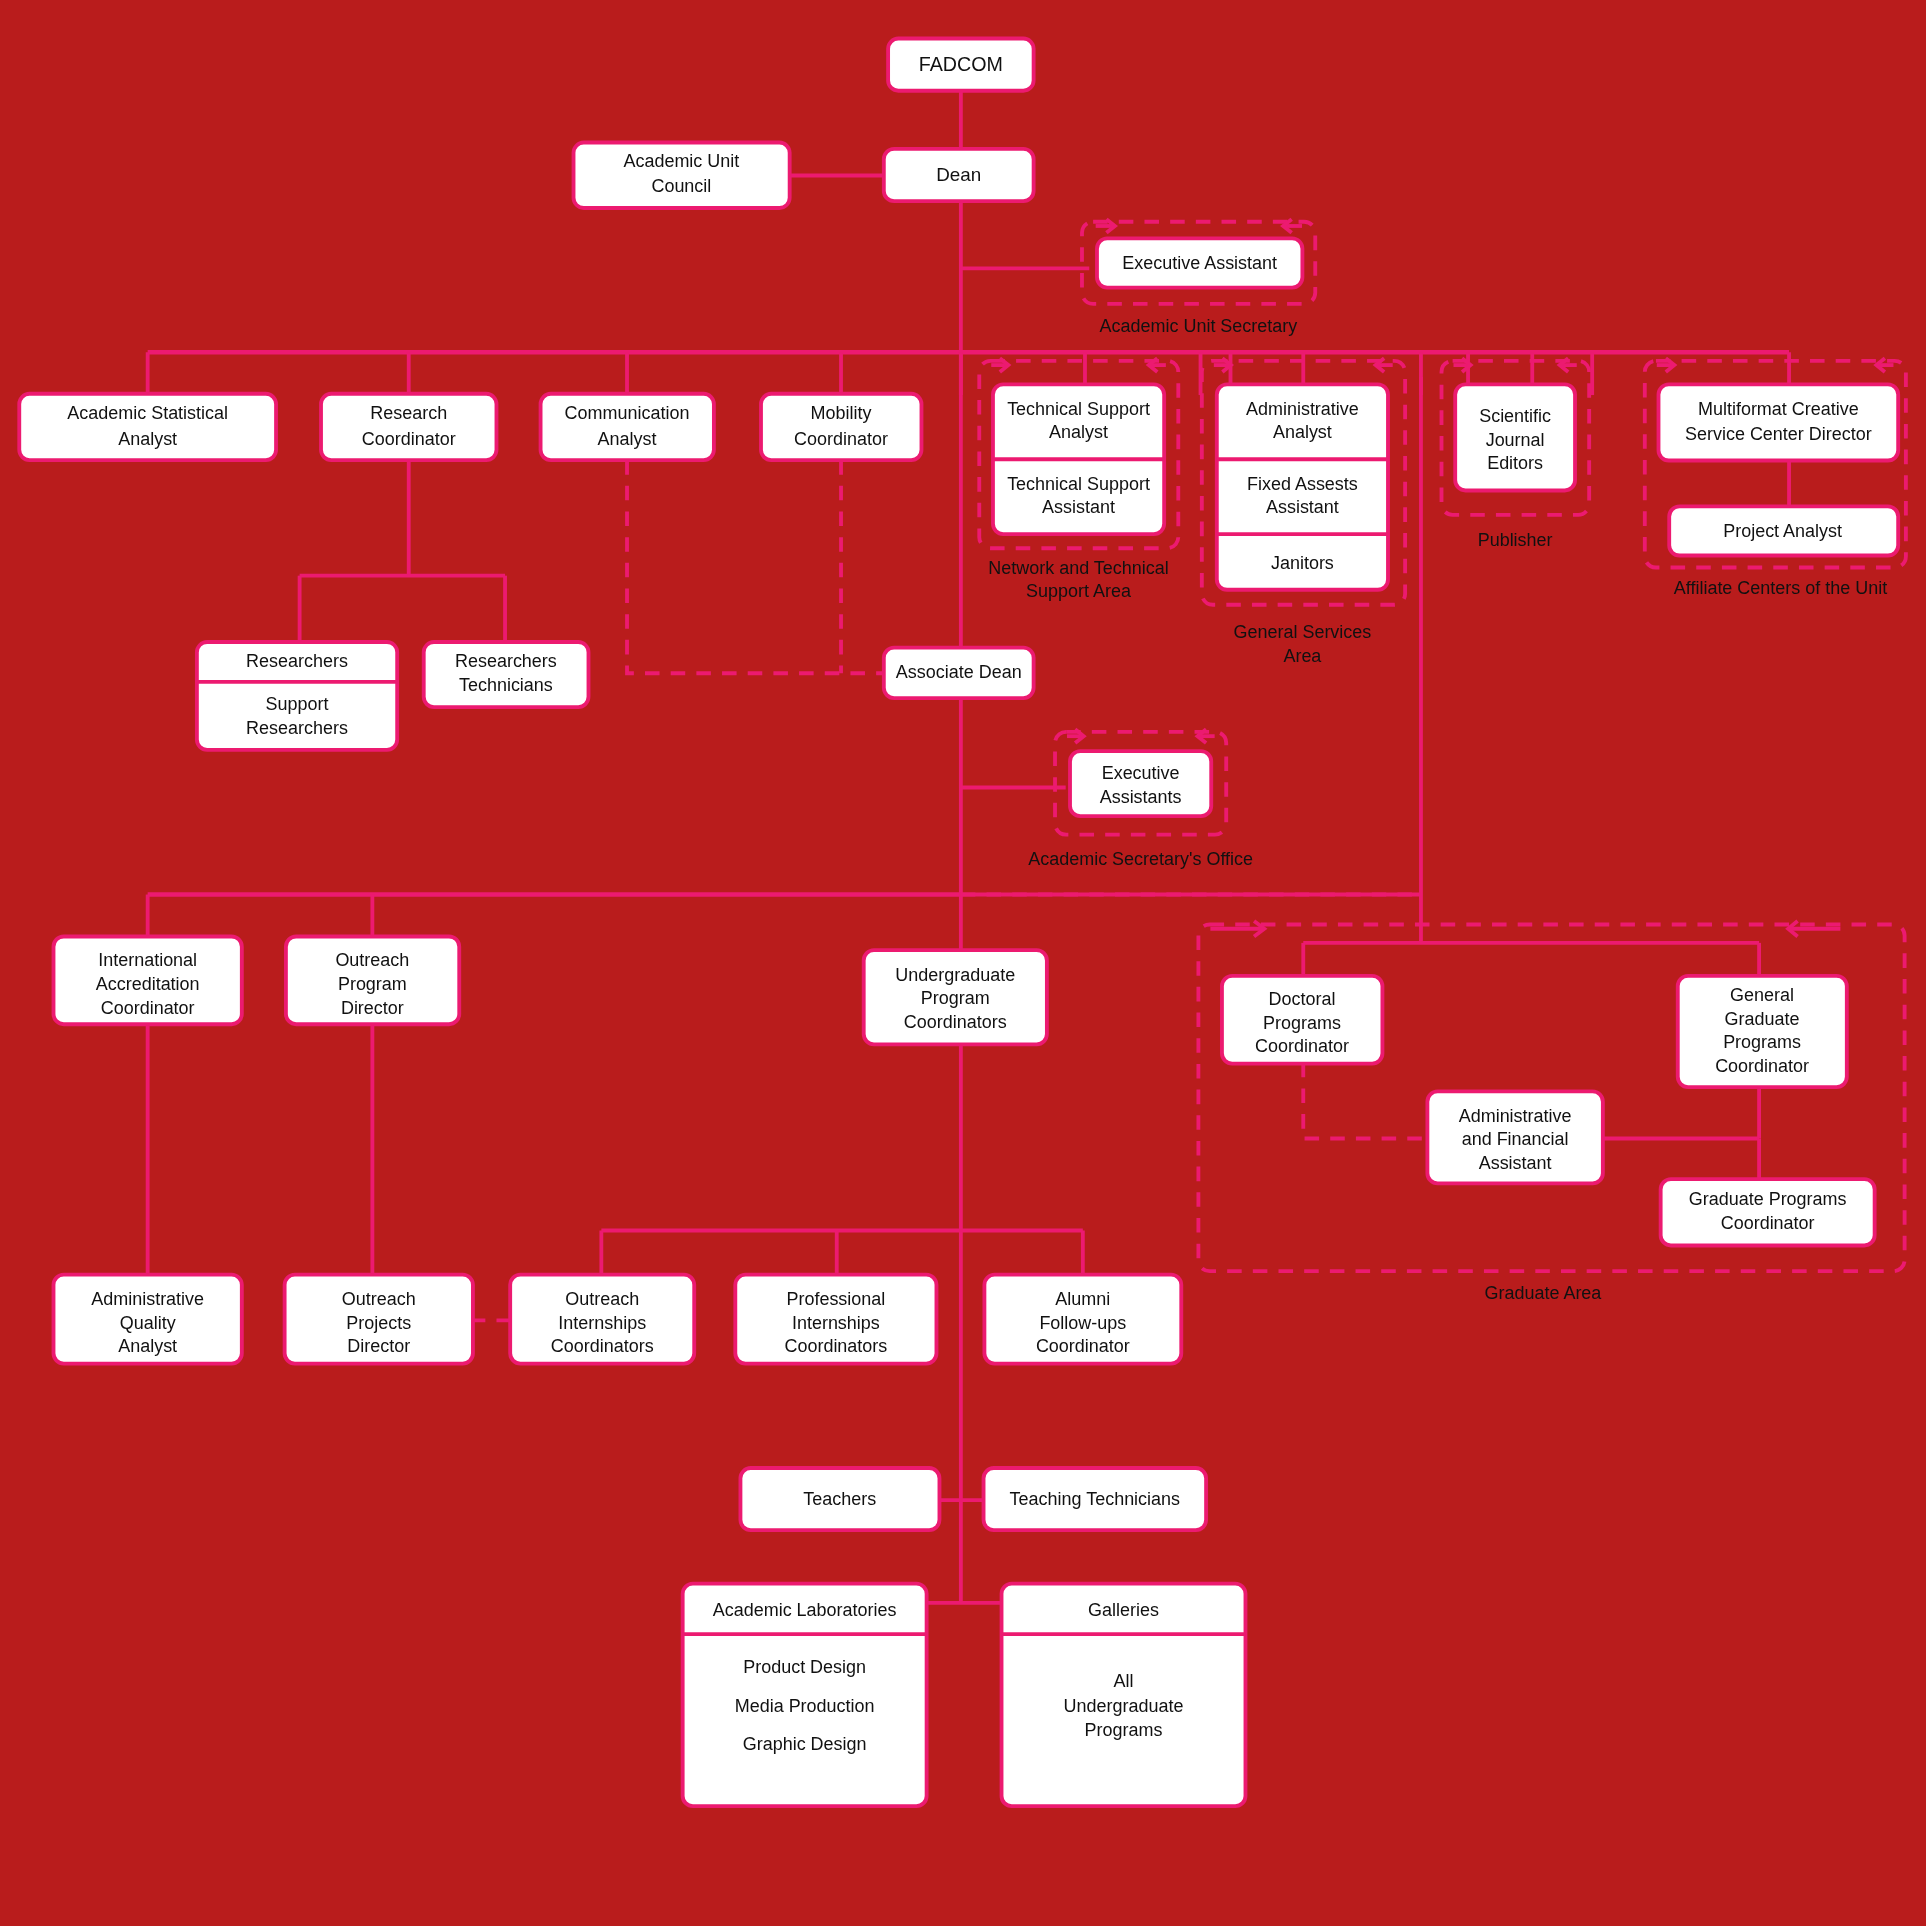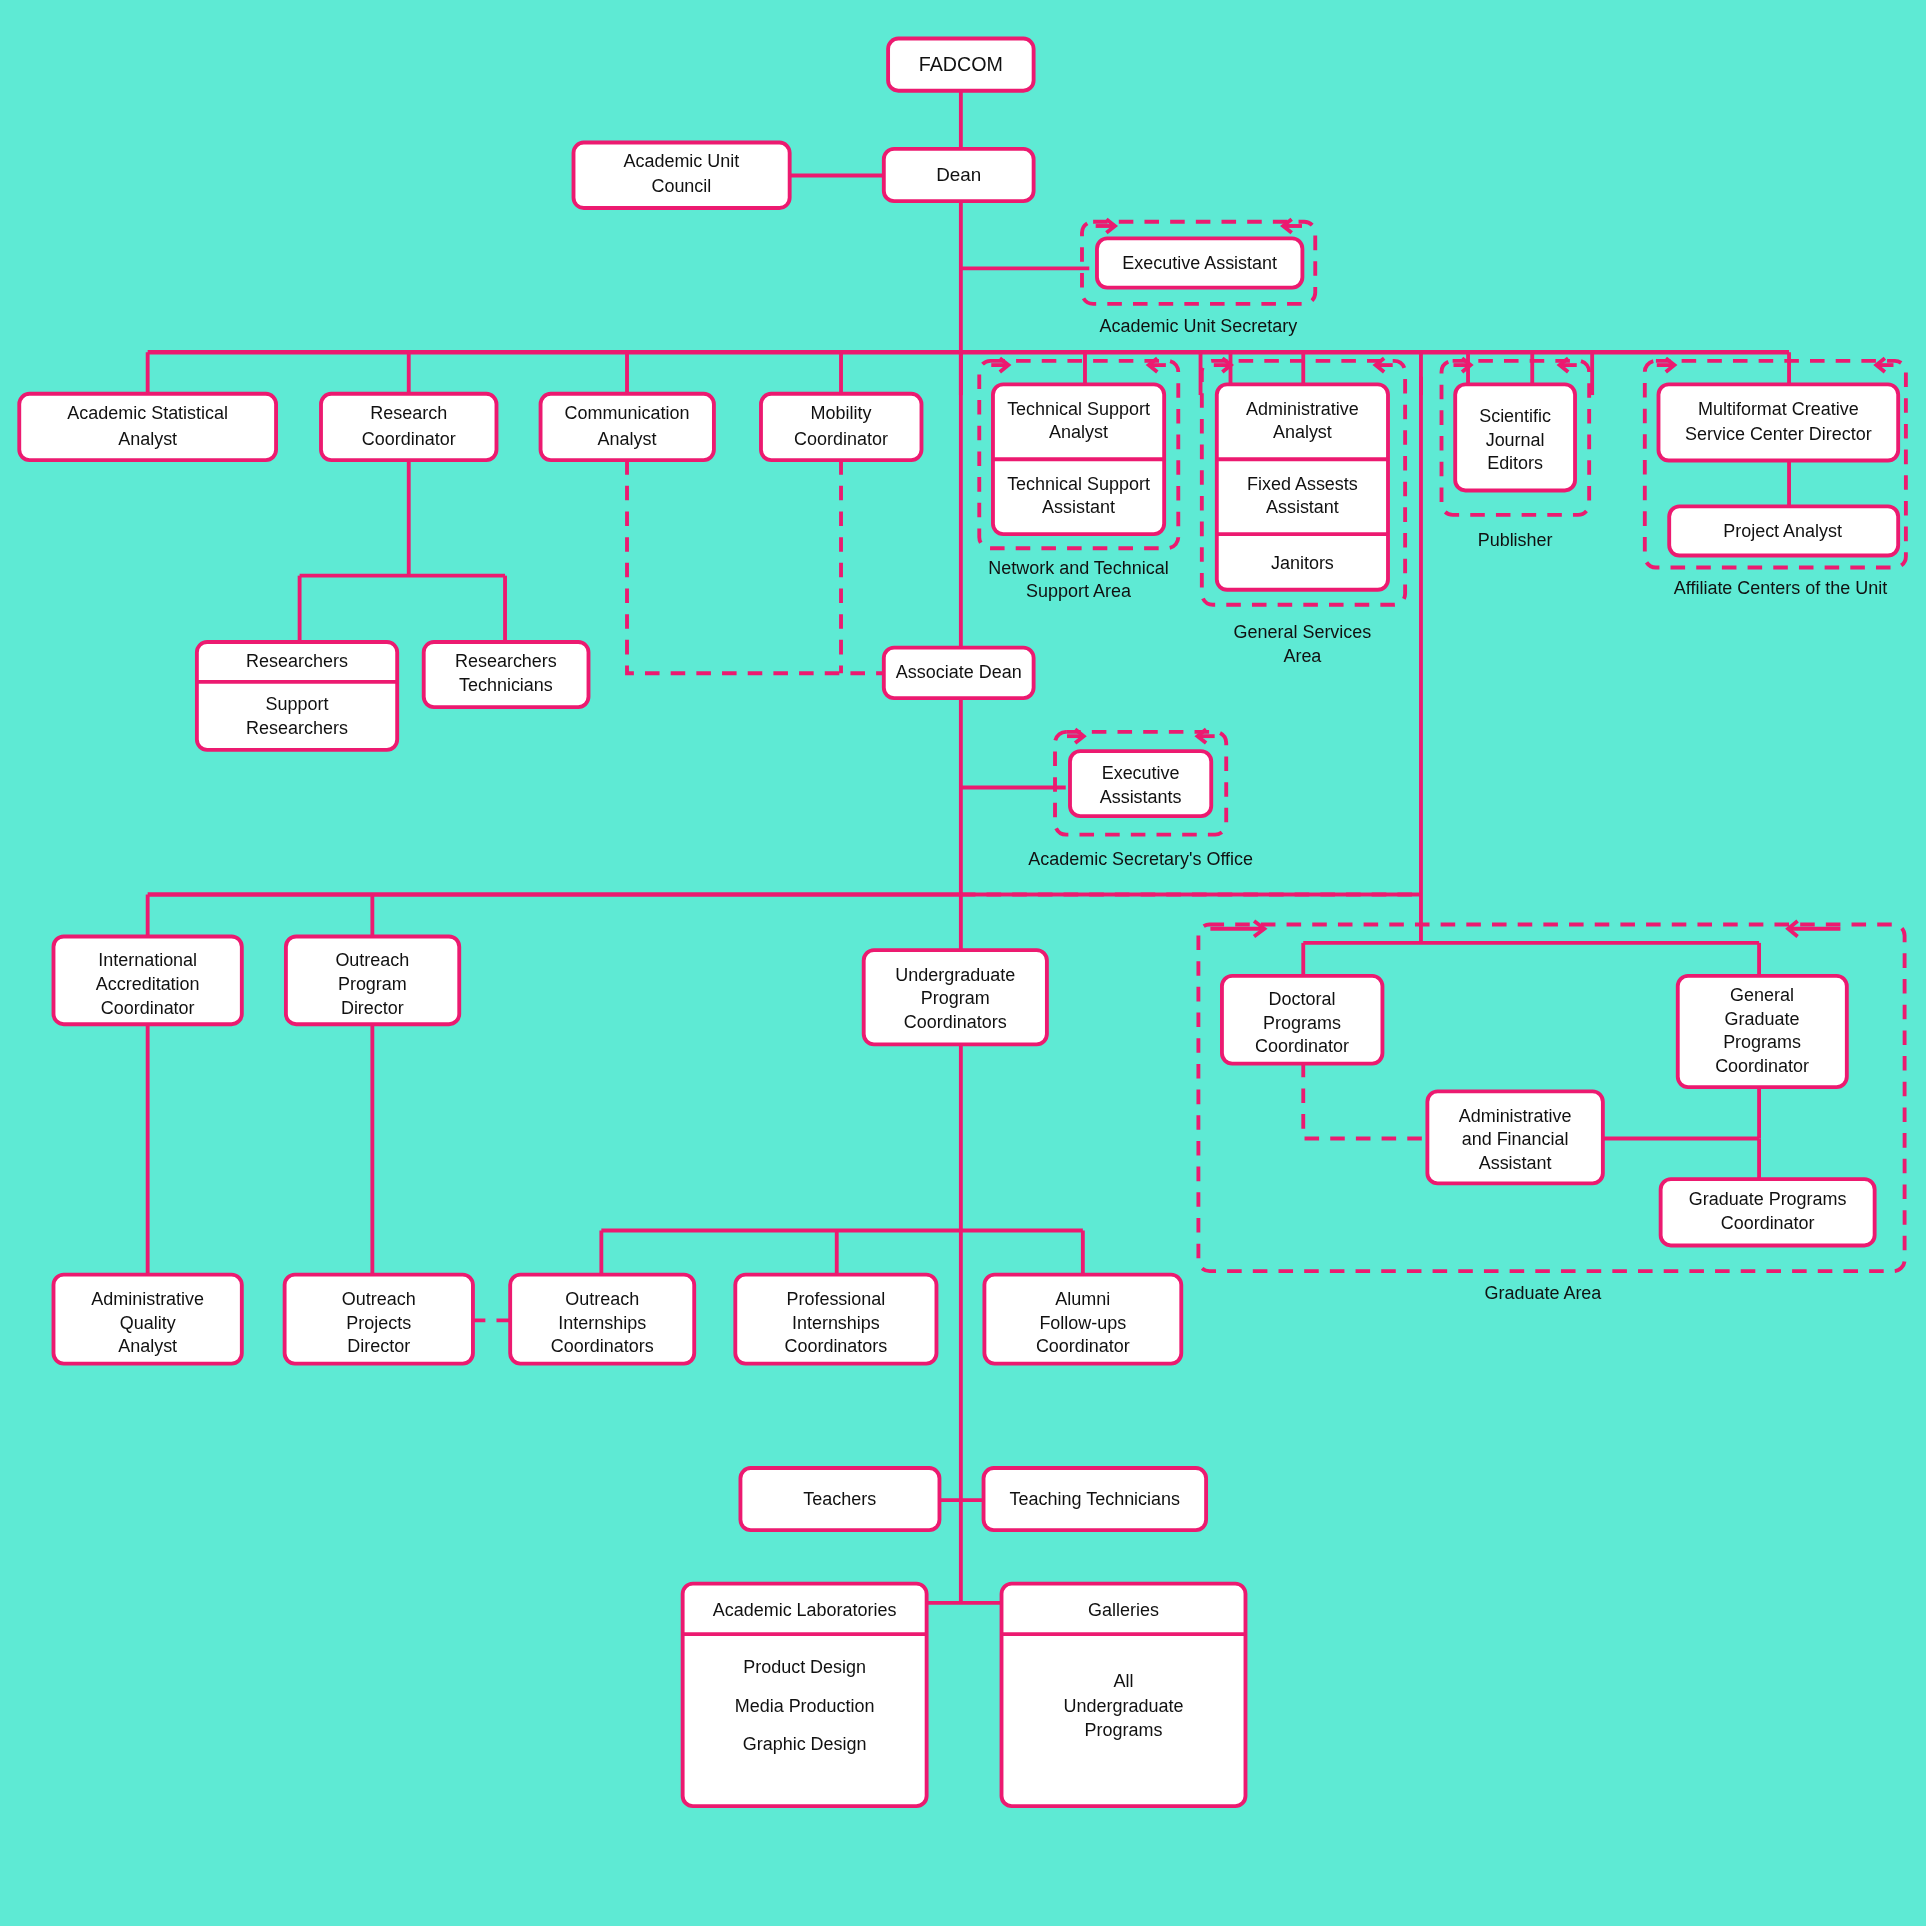--- a/index.html
+++ b/index.html
@@ -1,17 +1,17 @@
 <!DOCTYPE html>
 <html style="font-size:6.8px"><head>
 <meta charset="utf-8">
 <style>
   html,body{margin:0;padding:0;background:#ffffff;}
   body{width:1926px;height:1926px;font-family:"Liberation Sans",sans-serif;}
-  #root{position:relative;width:1926px;height:1926px;overflow:hidden;background:#5eead4;text-align:right;}
+  #root{position:relative;width:1926px;height:1926px;overflow:hidden;background:#b91c1c;text-align:right;}
   svg{position:absolute;left:0;top:0;width:1926px;height:1926px;}
   .node rect{fill:#ffffff;stroke:#ec1a70;stroke-width:9;}
   .node text, .lbl{fill:#111111;font-family:"Liberation Sans",sans-serif;text-anchor:middle;dominant-baseline:middle;}
   .grp{fill:none;stroke:#ec1a70;stroke-width:9;stroke-dasharray:34 26;stroke-linecap:butt;}
   .conn{stroke:#ec1a70;stroke-width:9;fill:none;stroke-linecap:butt;}
   .conn.thick{stroke-width:11;}
   .conn.dash{stroke-dasharray:34 26;}
   .divider{stroke:#ec1a70;stroke-width:9;}
   .arrow{fill:none;stroke:#ec1a70;stroke-width:9;stroke-linecap:butt;stroke-linejoin:miter;}
   .caption{fill:#111;font-family:"Liberation Sans",sans-serif;text-anchor:middle;}

